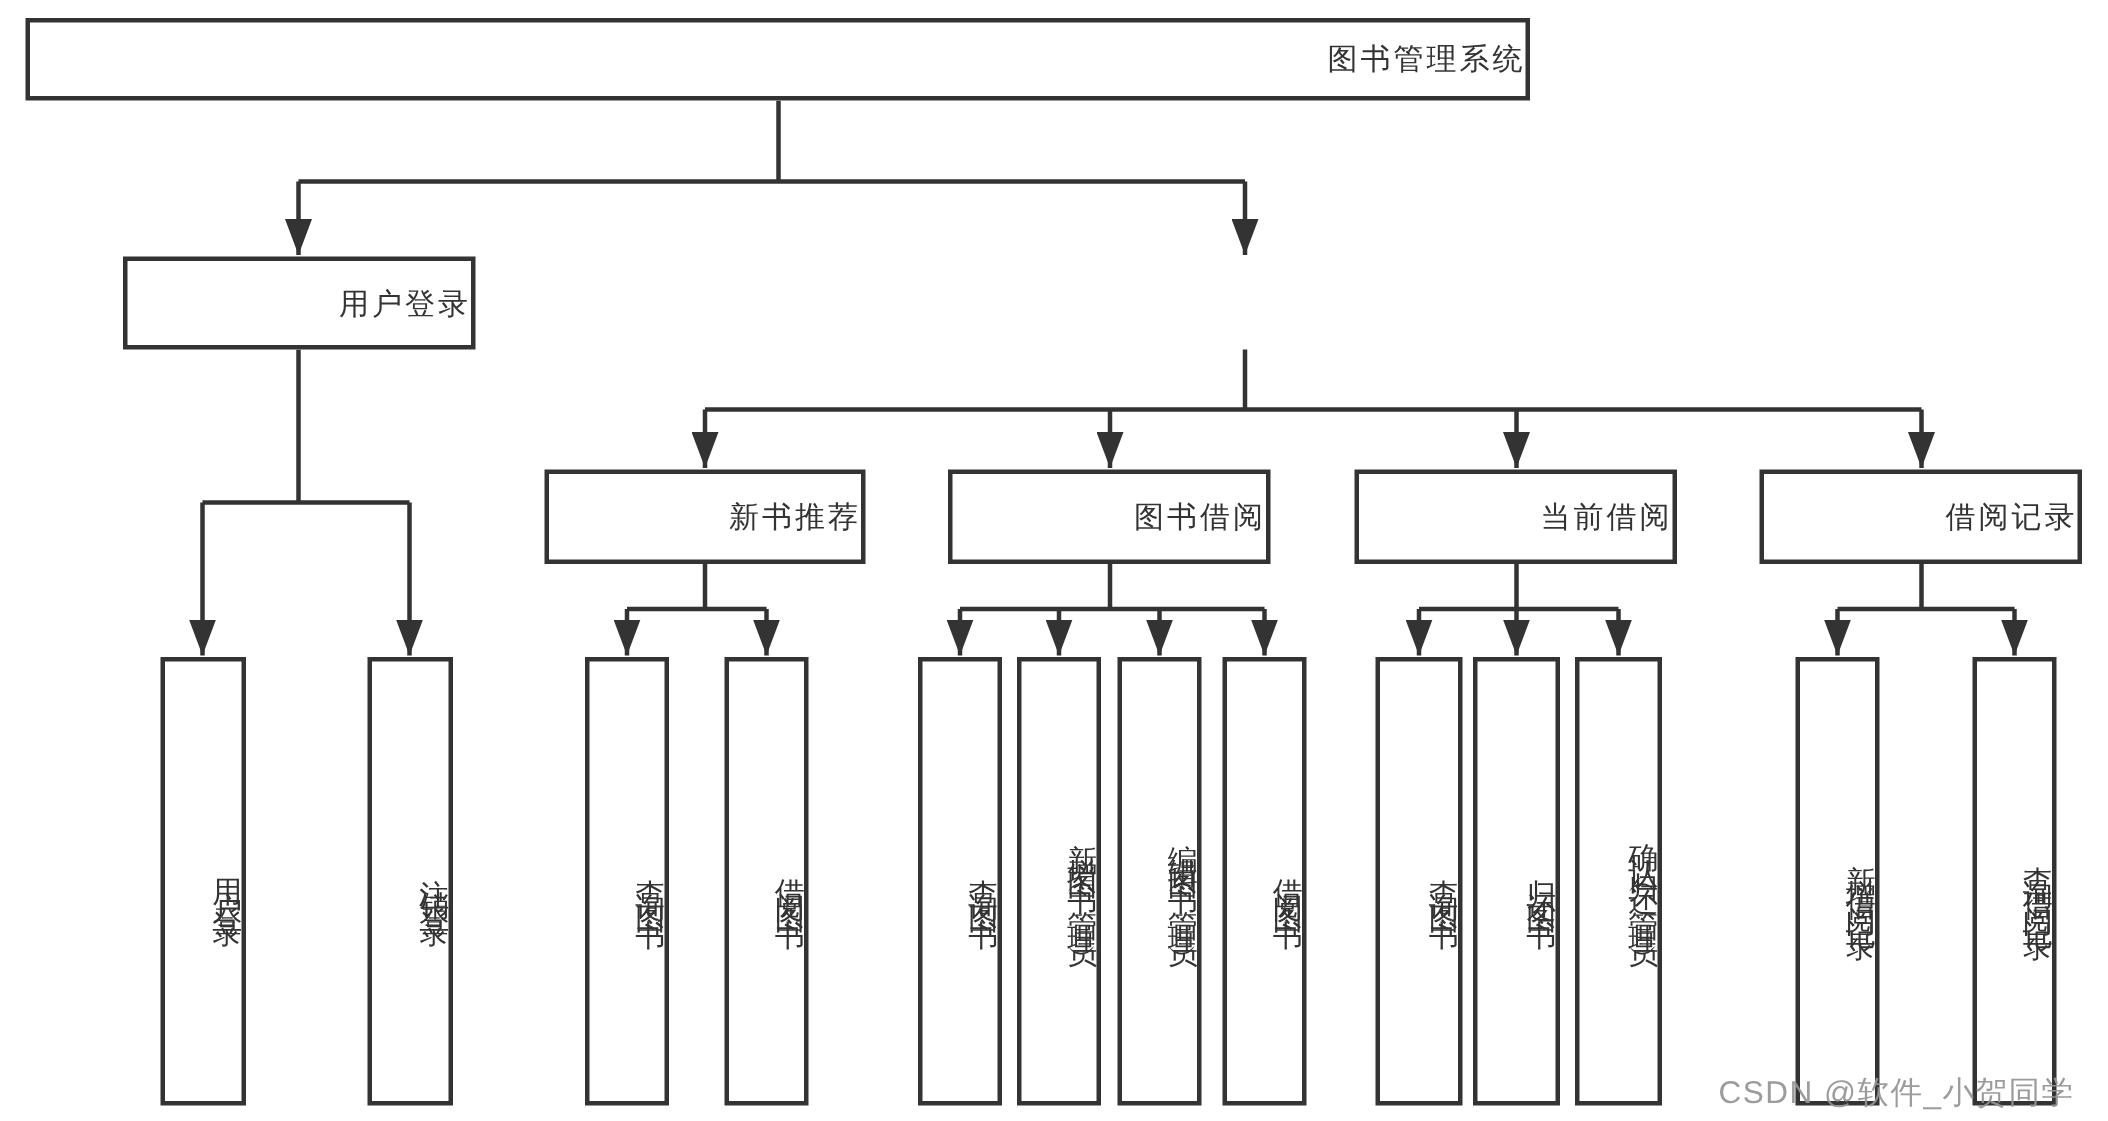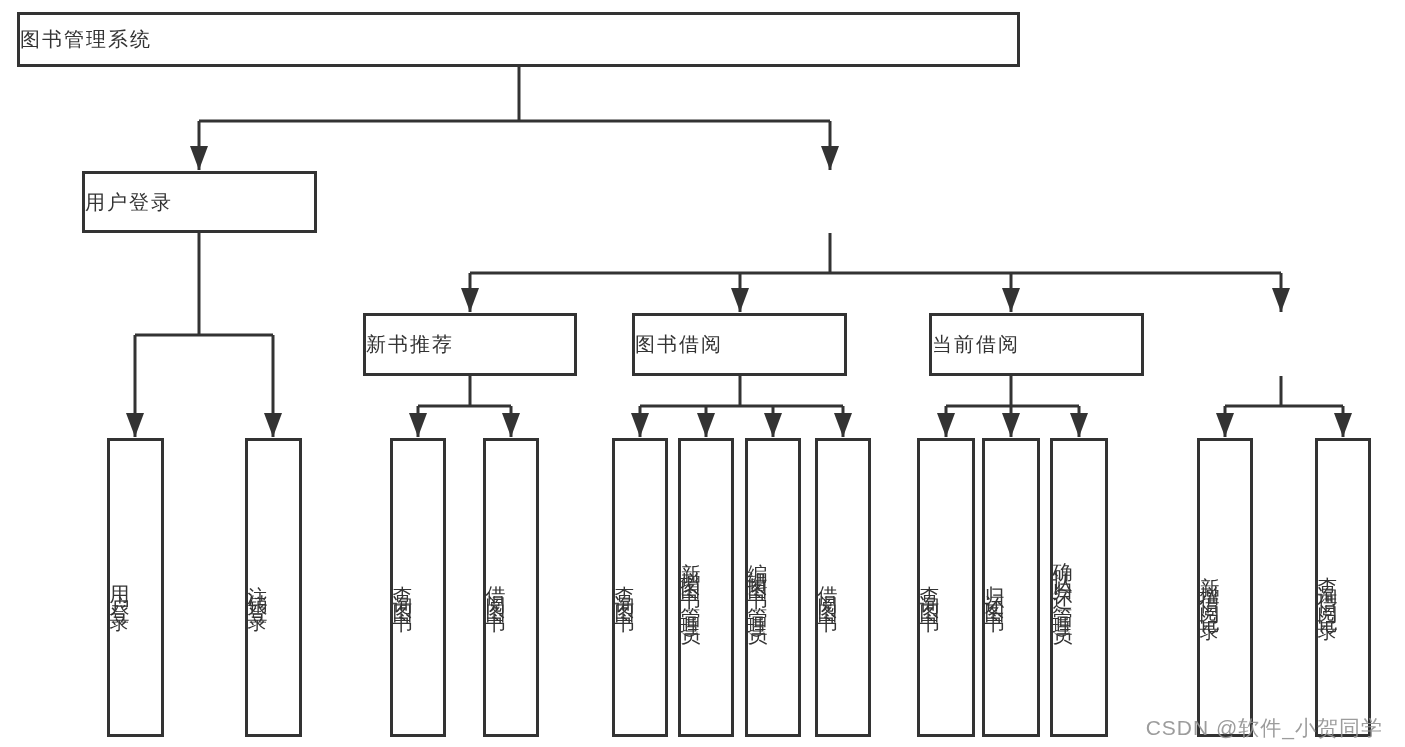--- a/index.html
+++ b/index.html
@@ -8,21 +8,21 @@
     background:#ffffff;
     font-family:"Liberation Sans","DejaVu Sans",sans-serif;
   }
   .stage{position:absolute;left:0;top:0;width:1405px;height:747px;}
   svg.wires{position:absolute;left:0;top:0;}
   svg.wires path, svg.wires line{stroke:#333333;stroke-width:3;fill:none;}
   svg.wires .arrowhead{fill:#333333;stroke:none;}
   .node{
     position:absolute;box-sizing:border-box;background:#ffffff;
     border:3px solid #333333;color:#333333;
-    display:flex;align-items:center;justify-content:flex-start;
+    display:flex;align-items:center;justify-content:flex-end;
     font-size:20px;letter-spacing:2px;
     z-index:2;
   }
   .leaf .vtext{
     writing-mode:vertical-rl;text-orientation:mixed;
     letter-spacing:9px;line-height:1;white-space:nowrap;
   }
   .watermark{
     position:absolute;right:22px;bottom:5px;z-index:5;
     font-size:21px;letter-spacing:1px;
@@ -89,22 +89,25 @@
   <div class="node" style="left:82px;top:171px;width:235px;height:62px;">
     <span>用户登录</span>
   </div>
 
   <div class="node" style="left:632px;top:313px;width:215px;height:63px;">
     <span>图书借阅</span>
   </div>
   <div class="node" style="left:363px;top:313px;width:214px;height:63px;">
     <span>新书推荐</span>
   </div>
-  <div class="node" style="left:903px;top:313px;width:215px;height:63px;margin-left:26px;">
+  <div class="node" style="left:903px;top:313px;width:215px;height:63px;">
     <span>当前借阅</span>
+  </div>
+  <div class="node" style="left:1173px;top:313px;width:215px;height:63px;">
+    <span>借阅记录</span>
   </div>
 
   <div class="node leaf" style="left:107px;top:438px;width:57px;height:299px;">
     <span class="vtext">用户登录</span>
   </div>
   <div class="node leaf" style="left:245px;top:438px;width:57px;height:299px;">
     <span class="vtext">注销登录</span>
   </div>
 
   <div class="node leaf" style="left:390px;top:438px;width:56px;height:299px;">

